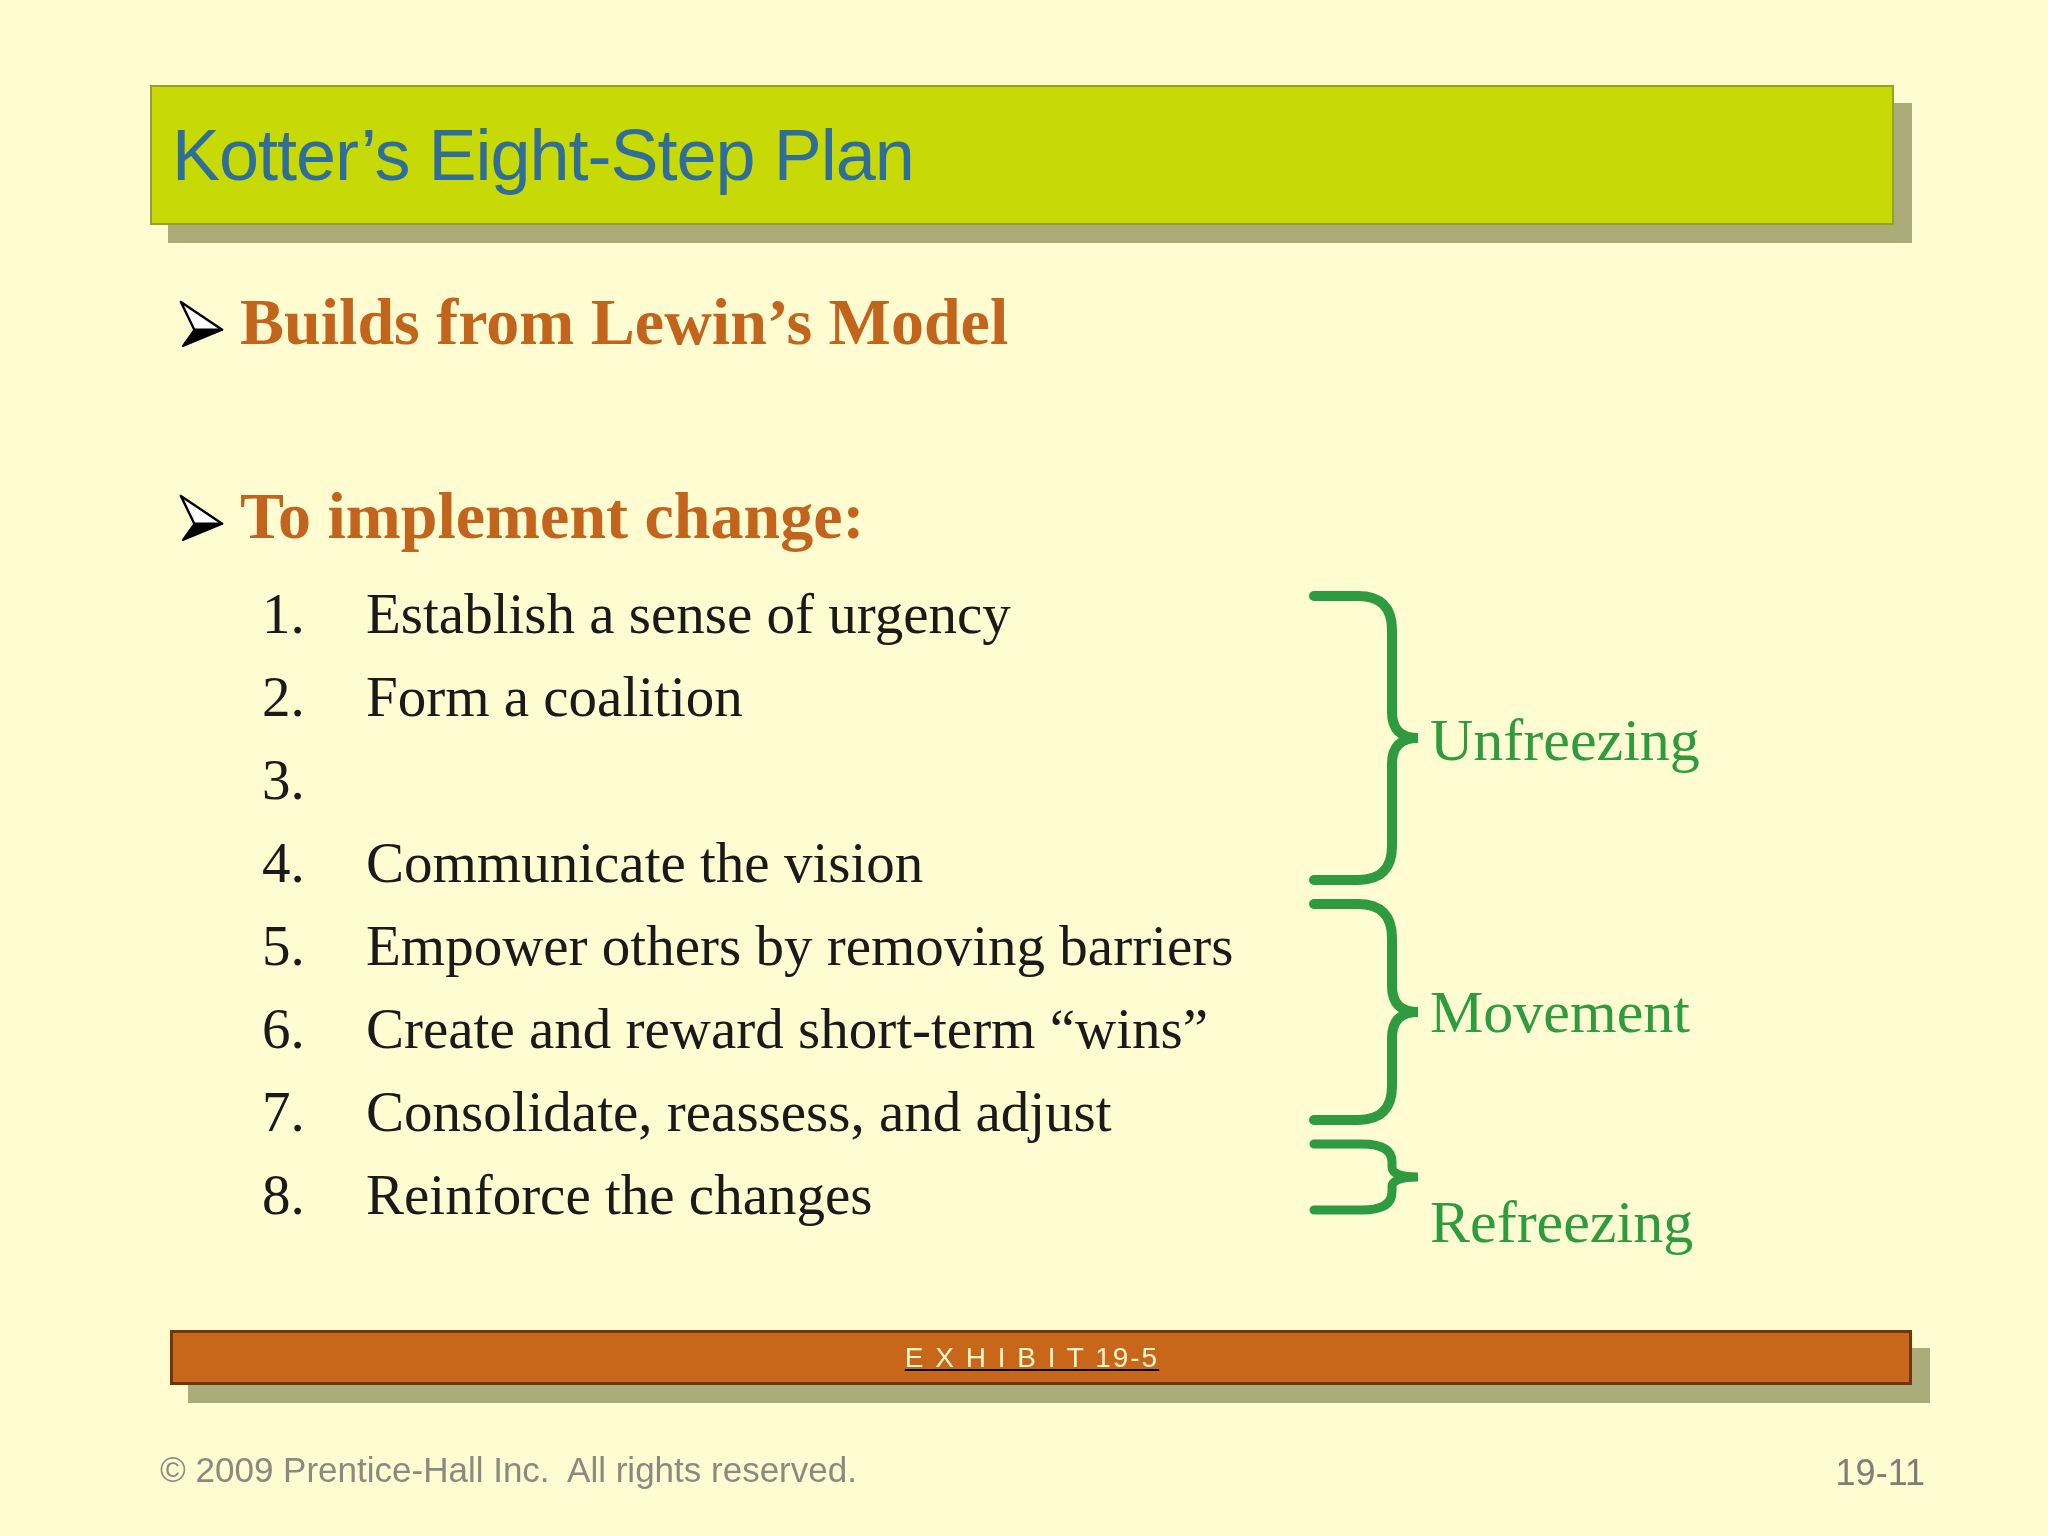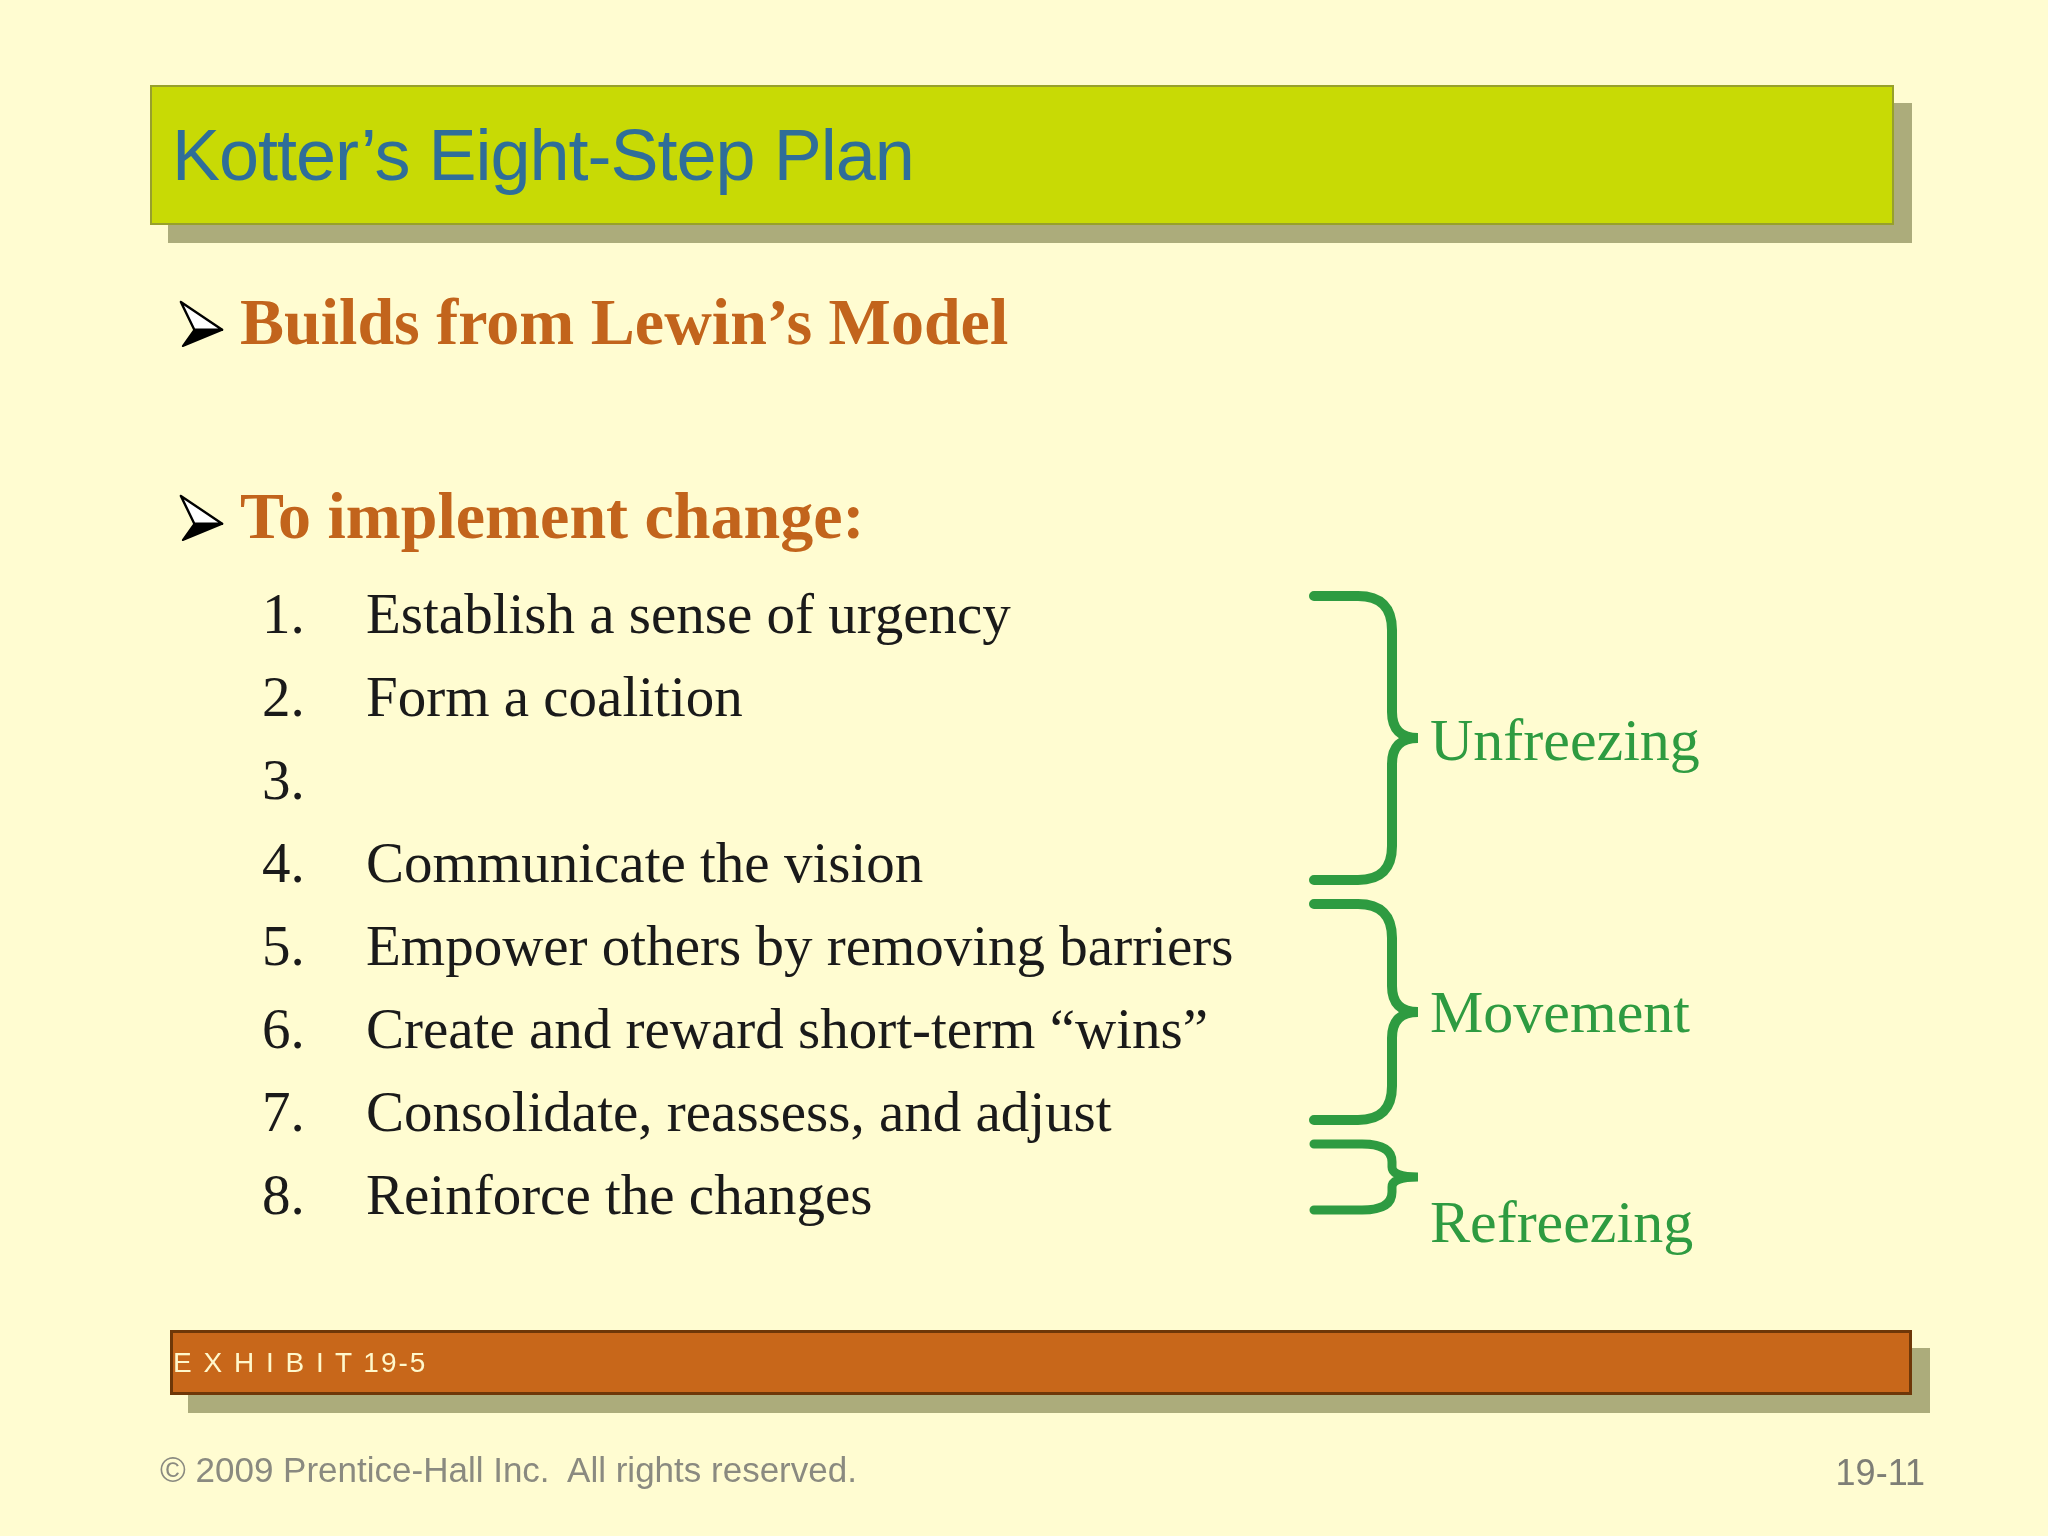--- a/index.html
+++ b/index.html
@@ -71,27 +71,28 @@
     font-size:60px;
     color:#2E9B41;
     white-space:pre;
   }
   #stage-1{top:740px;}
   #stage-2{top:1012px;}
   #stage-3{top:1177px;margin-top:45px;}
 
   
   .exhibit-bar{
-    left:170px; top:1330px; width:1742px; height:65px;
+    left:170px; top:1330px; width:1742px; height:55px;
     background:#C8671A;
     border:3px solid #6E3708;
     box-sizing:border-box;
     box-shadow:18px 18px 0 0 #ACAC7B;
-    display:flex; align-items:center; justify-content:flex-start;
+    display:flex; align-items:center; justify-content:center;
     padding-right:18px;
+    text-decoration:underline;
   }
   .exhibit-bar .exhibit-text{
     font-family:"Liberation Sans", sans-serif;
     font-size:28px;
     color:#FFF8CC;
     letter-spacing:2px;
     white-space:pre;
   }
 
   

